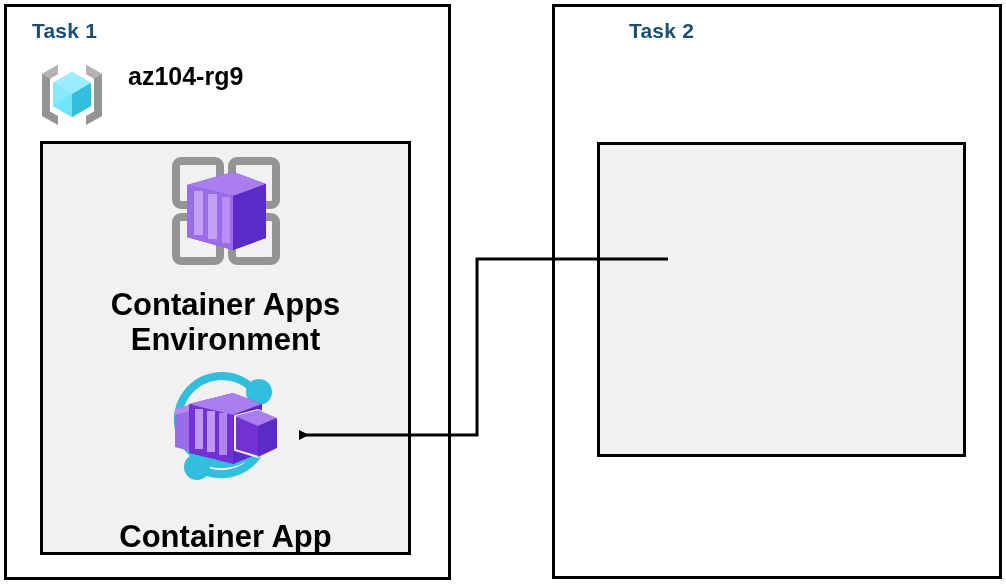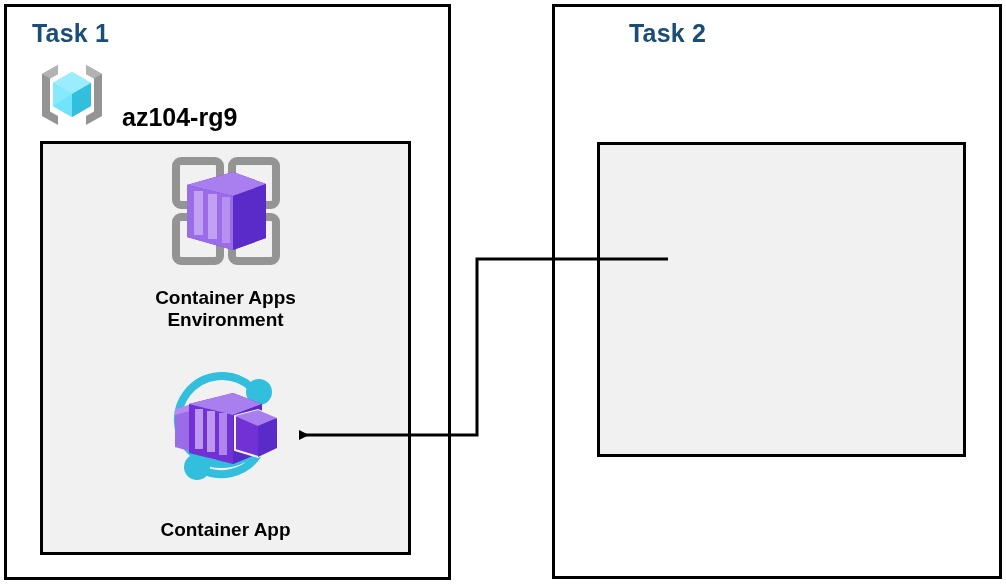--- a/index.html
+++ b/index.html
@@ -15,32 +15,32 @@
     background:#ffffff;
     border:3px solid #000000;
     box-sizing:border-box;
   }
   #task1-panel{left:4px;top:4px;width:447px;height:576px;}
   #task2-panel{left:552px;top:4px;width:450px;height:575px;}
 
   .task-title{
     position:absolute;
     color:#1a4e76;
-    font-size:25px;
+    font-size:21px;
     font-weight:bold;
     letter-spacing:.2px;
     white-space:nowrap;
   }
   #task1-title{left:32px;top:19px;}
   #task2-title{left:585px;top:19px;margin-left:44px;}
 
   
   #rg-row{
     position:absolute;left:36px;top:62px;
-    display:flex;align-items:flex-end;gap:14px;
+    display:flex;align-items:flex-start;gap:20px;
   }
   #rg-label{
     font-size:25px;font-weight:bold;color:#000000;white-space:nowrap;
   }
 
   
   .inner-box{
     position:absolute;
     background:#f1f1f1;
     border:3px solid #000000;
@@ -51,21 +51,21 @@
 
   .icon-block{
     position:absolute;
     display:flex;flex-direction:column;align-items:center;
   }
   #cae-block{left:40px;top:155px;width:371px;}
   #capp-block{left:40px;top:372px;width:371px;gap:25px;}
   #test-block{left:597px;top:160px;width:369px;}
 
   .node-label{
-    font-size:19px;font-weight:bold;color:#000000;
+    font-size:31px;font-weight:bold;color:#000000;
     text-align:center;line-height:1.14;margin-top:6px;
     white-space:pre-line;
   }
 
   
   #test-plate{
     background:#ffffff;
     width:232px;height:193px;
     display:flex;align-items:center;justify-content:center;
   }

